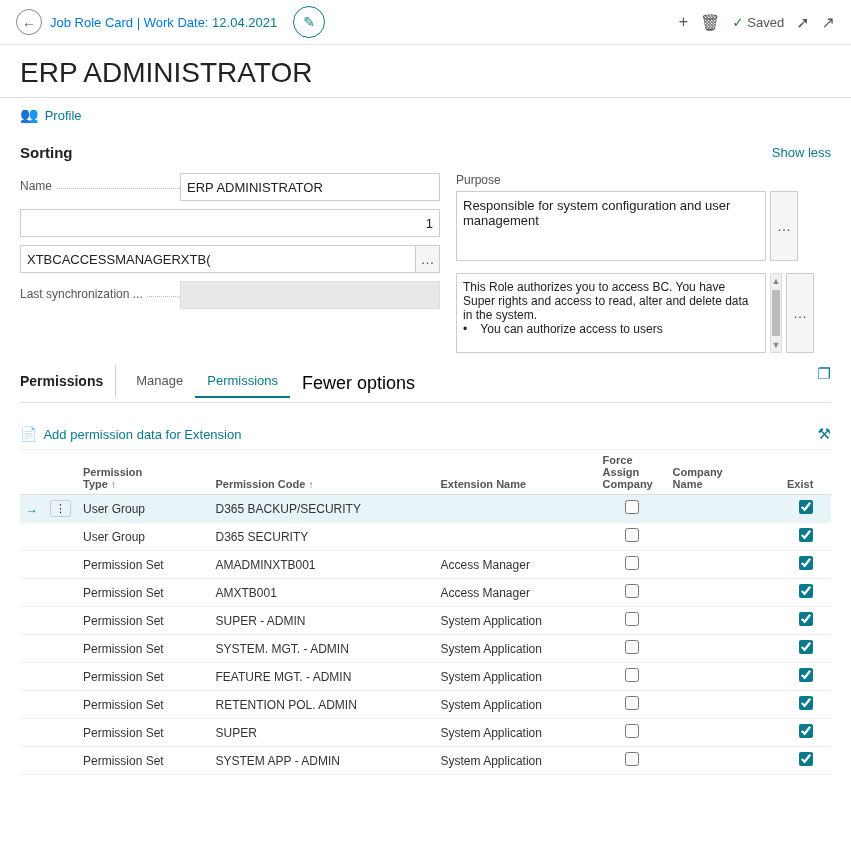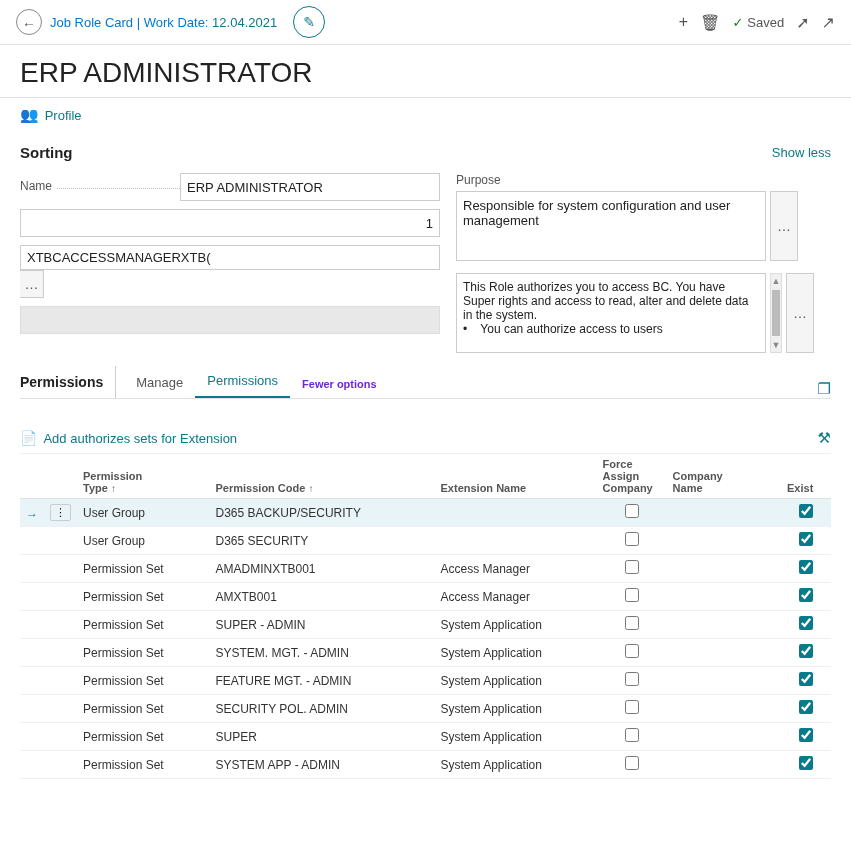--- a/index.html
+++ b/index.html
@@ -40,21 +40,21 @@
     .left-fields { display: flex; flex-direction: column; gap: 8px; }
     .field-row { display: flex; align-items: flex-start; gap: 0; }
     .field-label { width: 160px; color: #555; font-size: 12px; padding-top: 6px; position: relative; }
     .field-label::after { content: ''; position: absolute; bottom: 4px; left: 0; right: 0; border-bottom: 1px dotted #bbb; }
     .field-label-text { background: #fff; position: relative; z-index: 1; padding-right: 4px; }
     .field-input { flex: 1; }
     .field-input input {
       width: 100%; border: 1px solid #ccc; padding: 4px 6px; font-size: 13px;
       height: 28px; outline: none; color: #222;
     }
-    .input-with-btn { display: flex; flex-direction: column; }
+    .input-with-btn { display: flex; }
     .input-with-btn input { flex: 1; }
     .ellipsis-btn {
       width: 24px; height: 28px; border: 1px solid #ccc; border-left: none;
       background: #f5f5f5; cursor: pointer; font-size: 14px; display: flex;
       align-items: center; justify-content: center; color: #555;
     }
     .sync-placeholder { height: 28px; background: #e8e8e8; border: 1px solid #ddd; flex: 1; }
 
     .right-fields { display: flex; flex-direction: column; gap: 12px; }
     .right-label { font-size: 12px; color: #555; margin-bottom: 4px; }
@@ -80,25 +80,25 @@
     }
     .scroll-up, .scroll-down { font-size: 9px; color: #888; cursor: pointer; padding: 2px; }
     .scroll-thumb { flex: 1; width: 8px; background: #bbb; margin: 2px; }
     .auth-side-ellipsis {
       width: 28px; height: 80px; border: 1px solid #ccc; background: #f5f5f5;
       display: flex; align-items: center; justify-content: center; cursor: pointer;
       font-size: 14px; color: #555;
     }
 
     .permissions-section { padding: 0 20px 12px 20px; }
-    .permissions-tabs { display: flex; align-items: flex-end; border-bottom: 1px solid #e0e0e0; margin-bottom: 24px; }
+    .permissions-tabs { display: flex; align-items: flex-start; border-bottom: 1px solid #e0e0e0; margin-bottom: 16px; }
     .perm-tab-label { font-size: 14px; font-weight: 600; color: #222; padding: 8px 12px 8px 0; margin-right: 8px; border-right: 1px solid #ccc; }
     .perm-tab { padding: 8px 12px; font-size: 13px; color: #555; cursor: pointer; }
     .perm-tab.active { color: #0a7a8a; border-bottom: 2px solid #0a7a8a; }
-    .fewer-options { padding: 8px 12px; font-size: 11px; color: #6d28d9; cursor: pointer; font-weight: bold; }
+    .fewer-options { padding: 8px 12px; font-size: 18px; color: #000000; cursor: pointer; }
     .perm-external-icon { margin-left: auto; color: #0a7a8a; cursor: pointer; font-size: 15px; }
 
     .perm-toolbar { display: flex; align-items: center; padding: 6px 0; gap: 8px; border-bottom: 1px solid #f0f0f0; }
     .add-perm-btn { display: flex; align-items: center; gap: 6px; color: #0a7a8a; cursor: pointer; font-size: 13px; background: none; border: none; }
     .perm-settings-icon { margin-left: auto; color: #0a7a8a; cursor: pointer; font-size: 15px; }
 
     .perm-table { width: 100%; border-collapse: collapse; font-size: 12px; }
     .perm-table th {
       text-align: left; padding: 4px 6px; font-size: 11px; font-weight: 600;
       color: #555; border-bottom: 1px solid #e0e0e0; vertical-align: bottom;
@@ -169,20 +169,23 @@
       </div>
 
       <div class="field-row">
         <div class="field-input input-with-btn">
           <input type="text" value="XTBCACCESSMANAGERXTB(" style="">
           <button class="ellipsis-btn">…</button>
         </div>
       </div>
 
       <div class="field-row">
+        <div class="field-label">
+          <span class="field-label-text">Last synchronization ...</span>
+        </div>
         <div class="field-input">
           <div class="sync-placeholder"></div>
         </div>
       </div>
     </div>
 
     <div class="right-fields">
       <div>
         <div class="right-label">Purpose</div>
         <div class="purpose-box">
@@ -212,21 +215,21 @@
     <span class="perm-tab-label">Permissions</span>
     <span class="perm-tab">Manage</span>
     <span class="perm-tab active">Permissions</span>
     <span class="fewer-options">Fewer options</span>
     <span class="perm-external-icon">❐</span>
   </div>
 
   <div class="perm-toolbar">
     <button class="add-perm-btn">
       <span style="font-size:14px;">📄</span>
-      <span>Add authorizes sets for Extension</span>
+      <span>Add permission data for Extension</span>
     </button>
     <span class="perm-settings-icon">⚒</span>
   </div>
 
   <table class="perm-table">
     <thead>
       <tr>
         <th style="width:20px;"></th>
         <th style="width:20px;"></th>
         <th>Permission<br>Type <span class="sort-icon">↑</span></th>
@@ -305,21 +308,21 @@
       <td>FEATURE MGT. - ADMIN</td>
       <td>System Application</td>
       <td class="cb-col"><input type="checkbox" style=""></td>
       <td class="company-name-col"></td>
       <td class="cb-col"><input type="checkbox" class="checked-cb" checked="" style=""></td>
     </tr>
         <tr>
       <td style="color:#0a7a8a;font-weight:bold;"></td>
       <td></td>
       <td>Permission Set</td>
-      <td>SECURITY POL. ADMIN</td>
+      <td>RETENTION POL. ADMIN</td>
       <td>System Application</td>
       <td class="cb-col"><input type="checkbox" style=""></td>
       <td class="company-name-col"></td>
       <td class="cb-col"><input type="checkbox" class="checked-cb" checked="" style=""></td>
     </tr>
         <tr>
       <td style="color:#0a7a8a;font-weight:bold;"></td>
       <td></td>
       <td>Permission Set</td>
       <td>SUPER</td>

